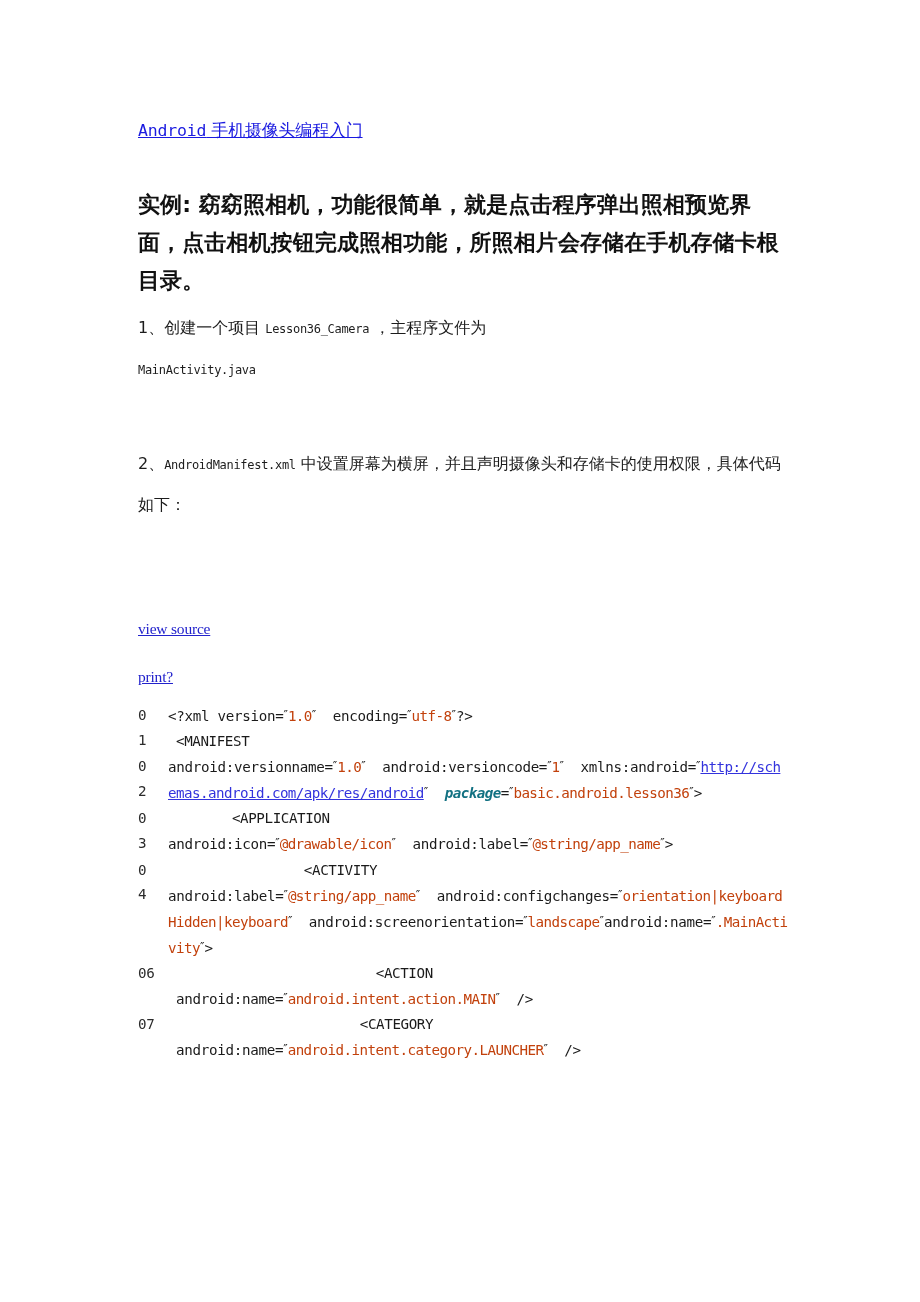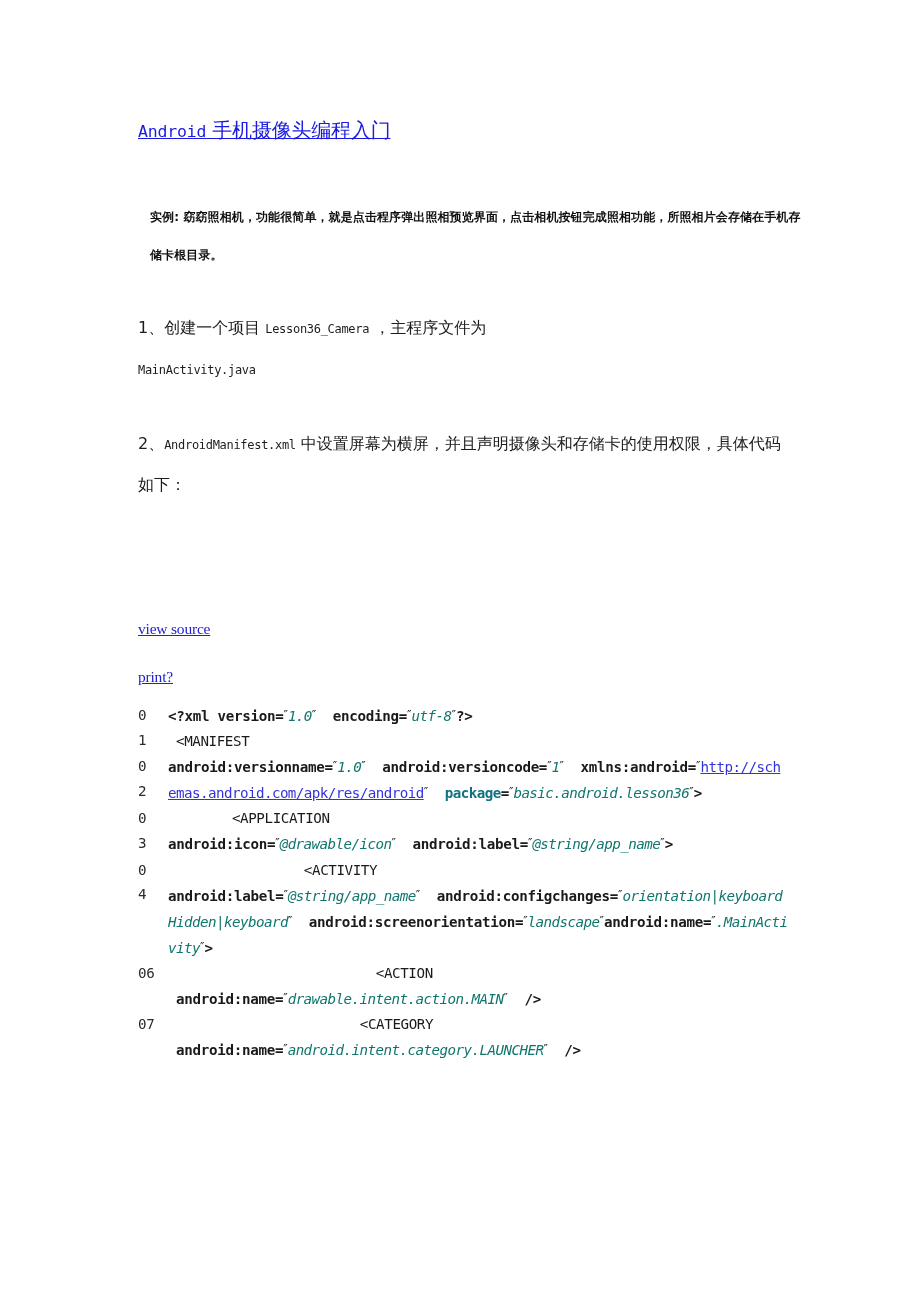--- a/index.html
+++ b/index.html
@@ -37,33 +37,33 @@
     font-family: "DejaVu Sans Mono", "Liberation Mono", monospace;
     font-size: 16.5px;
     line-height: 20px;
     color: #1a1ae0;
     text-decoration: underline;
     white-space: nowrap;
     letter-spacing: -0.2px;
   }
   .doc-title .cjk {
     font-family: "DejaVu Sans", "Liberation Sans", sans-serif;
-    font-size: 20px;
+    font-size: 17px;
   }
 
   
   .intro {
     position: absolute;
     top: 186px;
     left: 0;
     width: 652px;
-    margin: 12px;
+    margin: 0;
     font-family: "DejaVu Sans", "Liberation Sans", sans-serif;
     font-weight: bold;
-    font-size: 12px;
+    font-size: 22px;
     line-height: 38px;
     color: #111111;
     letter-spacing: 0.1px;
   }
 
   
   .para {
     position: absolute;
     left: 0;
     width: 655px;
@@ -72,21 +72,21 @@
     line-height: 40px;
     color: #1c1c1c;
     font-family: "DejaVu Sans", "Liberation Sans", sans-serif;
   }
   .para .mono {
     font-family: "DejaVu Sans Mono", "Liberation Mono", monospace;
     font-size: 12px;
     letter-spacing: -0.3px;
   }
   #para-1 { top: 308px; }
-  #para-2 { top: 424px; }
+  #para-2 { top: 444px; }
 
   
   .srclink {
     position: absolute;
     left: 0;
     margin: 0;
     font-family: Liberation Serif, serif;
     font-size: 15.5px;
     line-height: 20px;
     color: #2222cc;
@@ -122,27 +122,27 @@
     letter-spacing: -0.3px;
   }
   .gutter.stack { line-height: 24.5px; }
   .codeline {
     flex: 1 1 auto;
     line-height: 25px;
     white-space: pre-wrap;
     word-break: break-all;
     overflow-wrap: anywhere;
   }
-  .str  { color: #0f766e; font-style: italic; }
+  .str  { color: #c2410c; }
   .lnk  { color: #3333dd; text-decoration: underline; }
-  .kw   { color: #127182; font-weight: bold; }
+  .kw   { color: #127182; font-weight: bold; font-style: italic; }
   .q    { font-family: "DejaVu Sans", "Liberation Sans", sans-serif;
           font-size: 12px; vertical-align: 0.18em; letter-spacing: 0; }
   .tag  { letter-spacing: -0.4px; margin-top: 18px; }
-  .sp   { letter-spacing: -0.3px; font-weight: bold; }
+  .sp   { letter-spacing: -0.3px; }
   .ind  { white-space: pre; }
 </style>
 </head>
 <body>
 
 <div class="page">
   <div class="content">
 
     <a class="doc-title" id="doc-title" href="#">
       <span>Android</span><span class="cjk"> 手机摄像头编程入门</span>
@@ -184,21 +184,21 @@
 
       <div class="code-row">
         <div class="gutter stack">0
 4</div>
         <div class="codeline"><span class="ind">                 </span><span class="tag">&lt;ACTIVITY</span><br><span class="sp">android:label=</span><span class="q">″</span><span class="str">@string/app_name</span><span class="q">″</span><span class="sp">  android:configchanges=</span><span class="q">″</span><span class="str">orientation|keyboardHidden|keyboard</span><span class="q">″</span><span class="sp">  android:screenorientation=</span><span class="q">″</span><span class="str">landscape</span><span class="q">″</span><span class="sp">android:name=</span><span class="q">″</span><span class="str">.MainActivity</span><span class="q">″</span><span class="sp">&gt;</span></div>
       </div>
 
 
       <div class="code-row">
         <div class="gutter">06</div>
-        <div class="codeline"><span class="ind">                          </span><span class="tag">&lt;ACTION</span><br><span class="ind"> </span><span class="sp">android:name=</span><span class="q">″</span><span class="str">drawable.intent.action.MAIN</span><span class="q">″</span><span class="sp">  /&gt;</span></div>
+        <div class="codeline"><span class="ind">                          </span><span class="tag">&lt;ACTION</span><br><span class="ind"> </span><span class="sp">android:name=</span><span class="q">″</span><span class="str">android.intent.action.MAIN</span><span class="q">″</span><span class="sp">  /&gt;</span></div>
       </div>
 
       <div class="code-row">
         <div class="gutter">07</div>
         <div class="codeline"><span class="ind">                        </span><span class="tag">&lt;CATEGORY</span><br><span class="ind"> </span><span class="sp">android:name=</span><span class="q">″</span><span class="str">android.intent.category.LAUNCHER</span><span class="q">″</span><span class="sp">  /&gt;</span></div>
       </div>
 
 
 
     </div>

